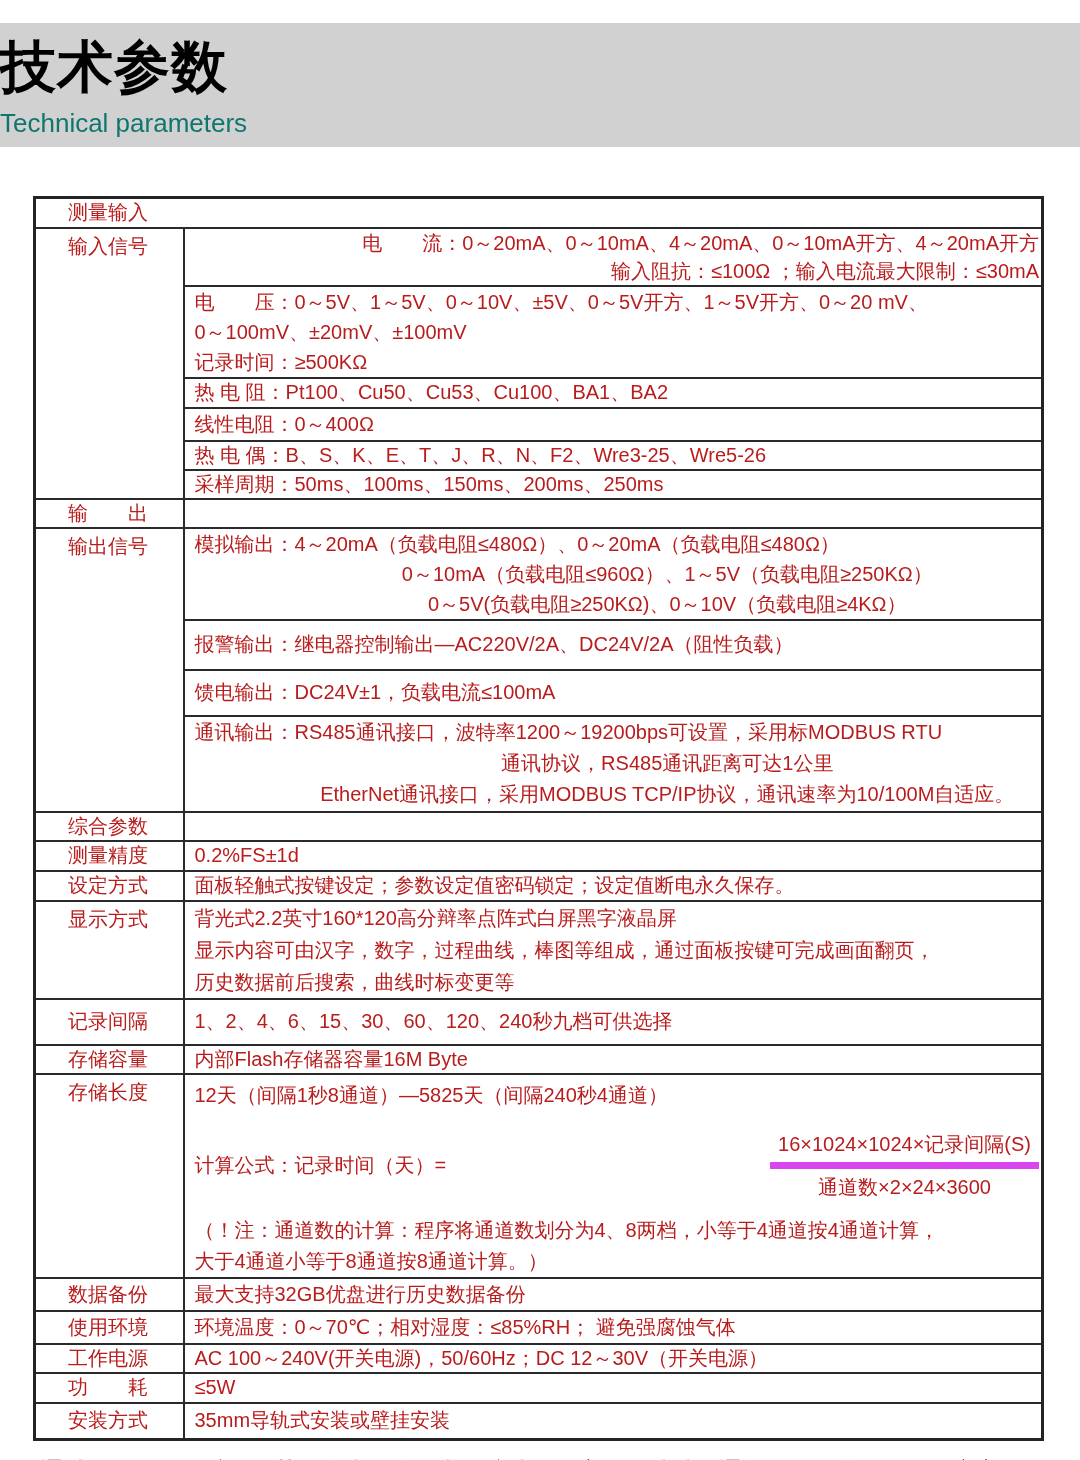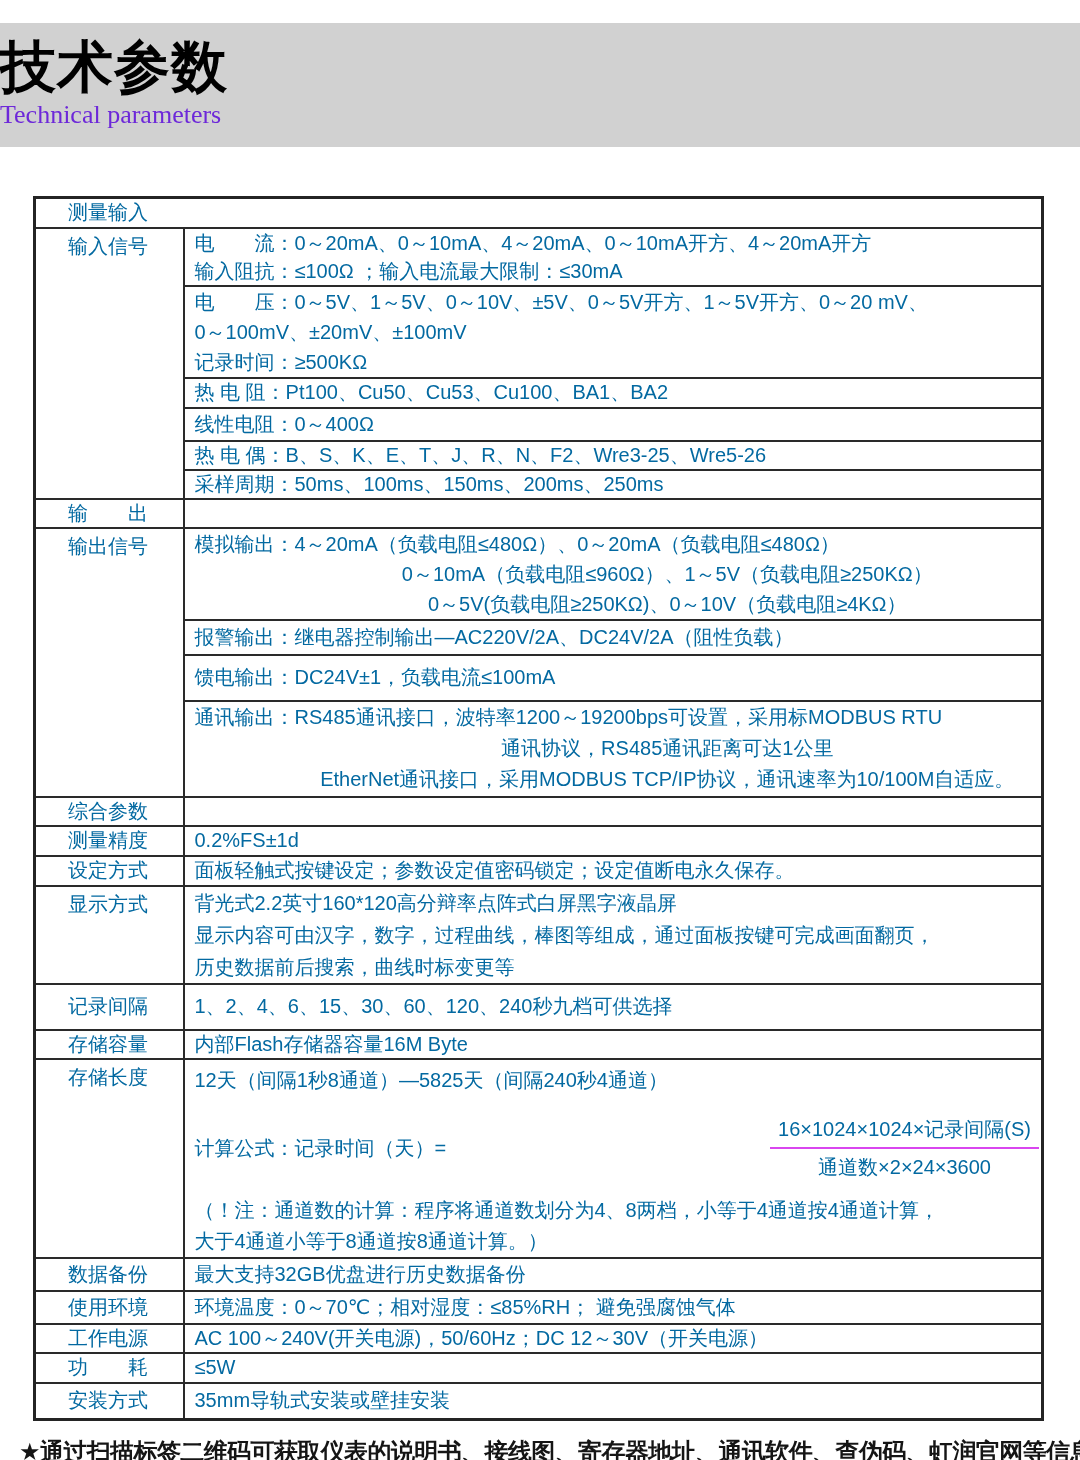--- a/index.html
+++ b/index.html
@@ -20,68 +20,67 @@
   .banner .title {
     font-size:56px;
     font-weight:900;
     color:#000;
     line-height:60px;
     letter-spacing:1px;
   }
   .banner .subtitle {
     font-size:26px;
     font-weight:400;
-    color:#6d28d9;
+    color:#0f766e;
     line-height:28px;
-    margin-top:4px;
-    font-family:Liberation Serif, serif;
+    margin-top:12px;
   }
   
   table.spec {
     border-collapse:collapse;
     table-layout:fixed;
     width:1008px;
     margin:49px 0 0 33px;
     border:3px solid #242424;
   }
   td {
     border:2px solid #2a2a2a;
     font-size:20px;
-    color:#0369a1;
+    color:#b91c1c;
     overflow:hidden;
     margin-left:8px;
   }
   td.lab {
     padding-left:32px;
     white-space:nowrap;
     vertical-align:middle;
   }
   td.lab.top {
     vertical-align:top;
     padding-top:4px;
     line-height:26px;
   }
   td.val { padding-left:10px; padding-right:2px; vertical-align:middle; }
   td.sechead { padding-left:32px; vertical-align:middle; }
-  .lh28 div { line-height:28px; }
+  .lh28 div { line-height:28px;text-align:right; }
   .lh30 div { line-height:30px; }
   .lh31 div { line-height:31px; }
   .lh32 div { line-height:32px; }
   .ind { padding-left:101px;text-align:center; }
   
   .h30{height:30px}.h58{height:58px}.h92{height:92px}.h33{height:33px}
-  .h31{height:18px}.h32{height:20px}.h35{height:35px}.h29{height:46px}
+  .h31{height:18px}.h32{height:20px}.h35{height:50px}.h29{height:46px}
   .h96{height:96px}.h28{height:28px}.h97{height:97px}.h189{height:189px}
   .h37{height:37px}
   
   td.storage { vertical-align:top; }
   .sto-line1 { line-height:32px; padding-top:4px; }
   .formula { display:flex; align-items:center; margin:20px 0 15px 0; line-height:26px;justify-content:space-between; }
   .frac { display:inline-block; text-align:center; margin-left:8px; }
-  .frac .num { display:block; padding:0 8px 5px 8px; border-bottom:2px solid #d946ef; }
+  .frac .num { display:block; padding:0 8px 5px 8px; border-bottom:7px solid #d946ef; }
   .frac .den { display:block; padding-top:5px; }
   .sto-note { line-height:31px; }
   
   .footnote {
     margin:15px 0 0 19px;
     font-size:24px;
     font-weight:700;
     letter-spacing:-0.6px;
     white-space:nowrap;
     color:#151515;

